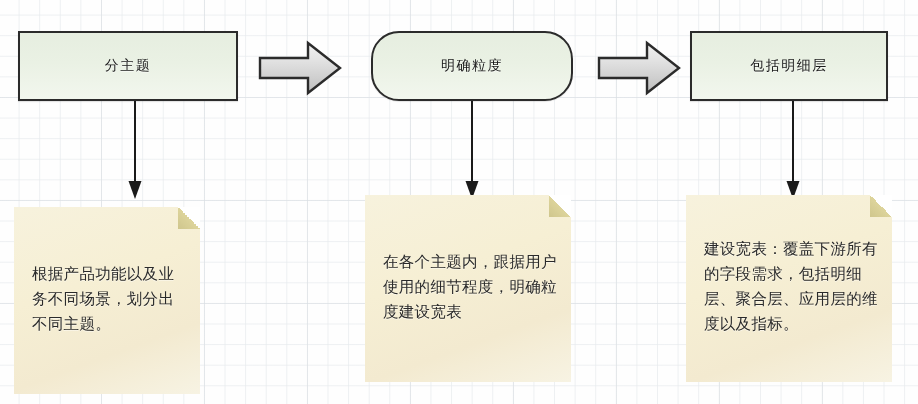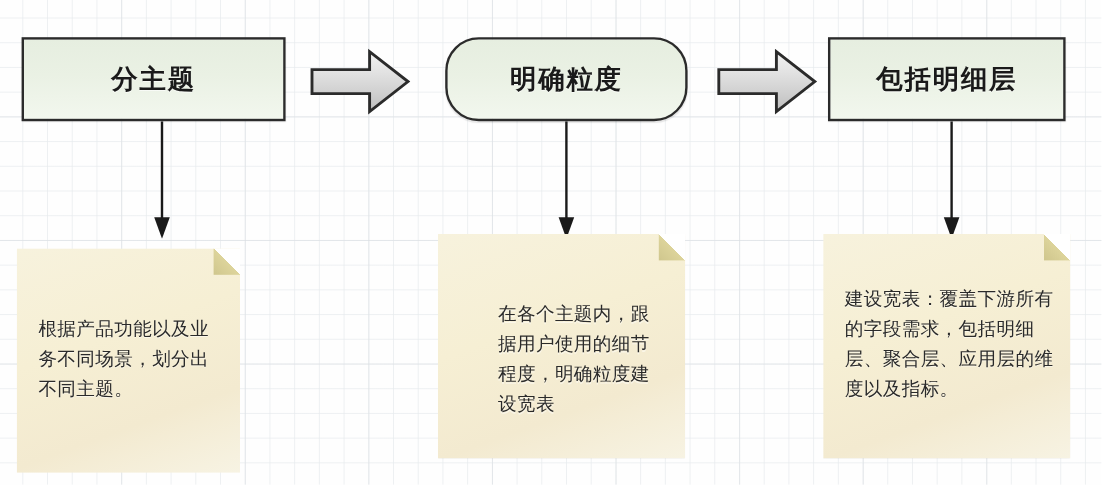--- a/index.html
+++ b/index.html
@@ -37,22 +37,22 @@
     position: absolute;
     box-sizing: border-box;
     border: 2px solid #2b2b2b;
     background: linear-gradient(to bottom, #e6eee0 0%, #eaf1e4 45%, #f2f7ee 100%);
     display: flex;
     align-items: center;
     justify-content: center;
     box-shadow: 0 1px 1px rgba(0,0,0,0.10);
   }
   .pbox .plabel {
-    font-size: 22px;
-    font-weight: bold;
+    font-size: 14px;
+    font-weight: normal;
     color: #1a1a1a;
     letter-spacing: 1.5px;
     text-shadow: 0 1px 0 rgba(255,255,255,0.6);
   }
 
   #box-1 { left: 18px;  top: 31px; width: 220px; height: 70px; }
   #box-2 { left: 371px; top: 31px; width: 202px; height: 70px; border-radius: 28px; }
   #box-3 { left: 690px; top: 31px; width: 198px; height: 70px; }
 
   
@@ -103,21 +103,21 @@
     letter-spacing: 0.3px;
     white-space: pre-wrap;
     text-shadow: 0 1px 0 rgba(255,255,255,0.5);
   }
 
   #note-1 { left: 14px;  top: 207px; width: 186px; height: 187px; }
   #note-2 { left: 365px; top: 195px; width: 206px; height: 187px; }
   #note-3 { left: 686px; top: 195px; width: 206px; height: 187px; }
 
   #note-1 .note-text { top: 55px; }
-  #note-2 .note-text { top: 55px; margin-left: 32px; }
+  #note-2 .note-text { top: 55px; }
   #note-3 .note-text { top: 42px; }
 </style>
 </head>
 <body>
 
 <div id="canvas">
 
   <div class="pbox" id="box-1">
     <span class="plabel">分主题</span>
   </div>

